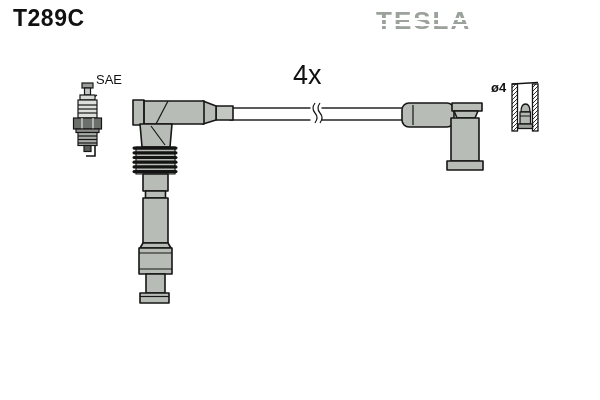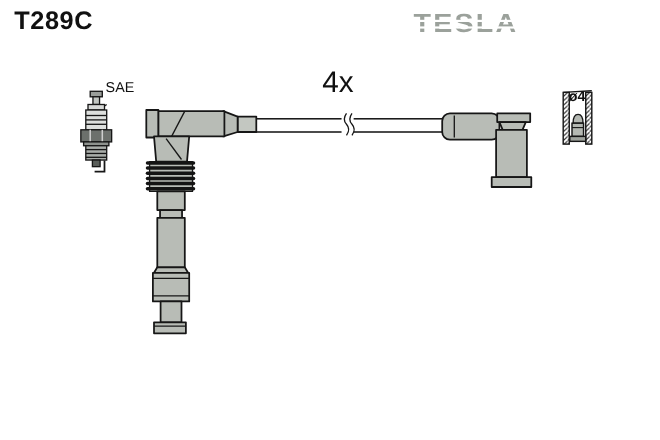--- a/index.html
+++ b/index.html
@@ -10,21 +10,21 @@
   .part-number{position:absolute;left:13px;top:5px;font-size:23px;font-weight:700;letter-spacing:.5px;}
   .subtitle{position:absolute;left:15px;top:31px;font-size:11px;letter-spacing:.2px;}
   .logo{position:absolute;left:376px;top:11px;width:94px;height:22px;}
   .logo-text{display:block;font-size:26px;font-weight:700;letter-spacing:2px;
              color:#9ba19b;line-height:22px;transform:scaleY(.92);transform-origin:top left;}
   .logo .stripe{position:absolute;left:-2px;right:-2px;height:2px;background:#fff;}
   .logo .stripe.s1{top:7px;}
   .logo .stripe.s2{top:13px;}
   .qty-label{position:absolute;left:293px;top:60px;font-size:27px;font-weight:400;}
   .sae-label{position:absolute;left:96px;top:72px;font-size:13px;}
-  .dia-label{position:absolute;left:517px;top:80px;font-size:13px;font-weight:700;text-align:center;}
+  .dia-label{position:absolute;left:491px;top:80px;font-size:13px;font-weight:700;text-align:center;}
   svg.art{position:absolute;left:0;top:0;}
 </style>
 </head>
 <body>
 
 <div class="page">
 
   <div class="part-number">T289C</div>
 
   <div class="logo">

